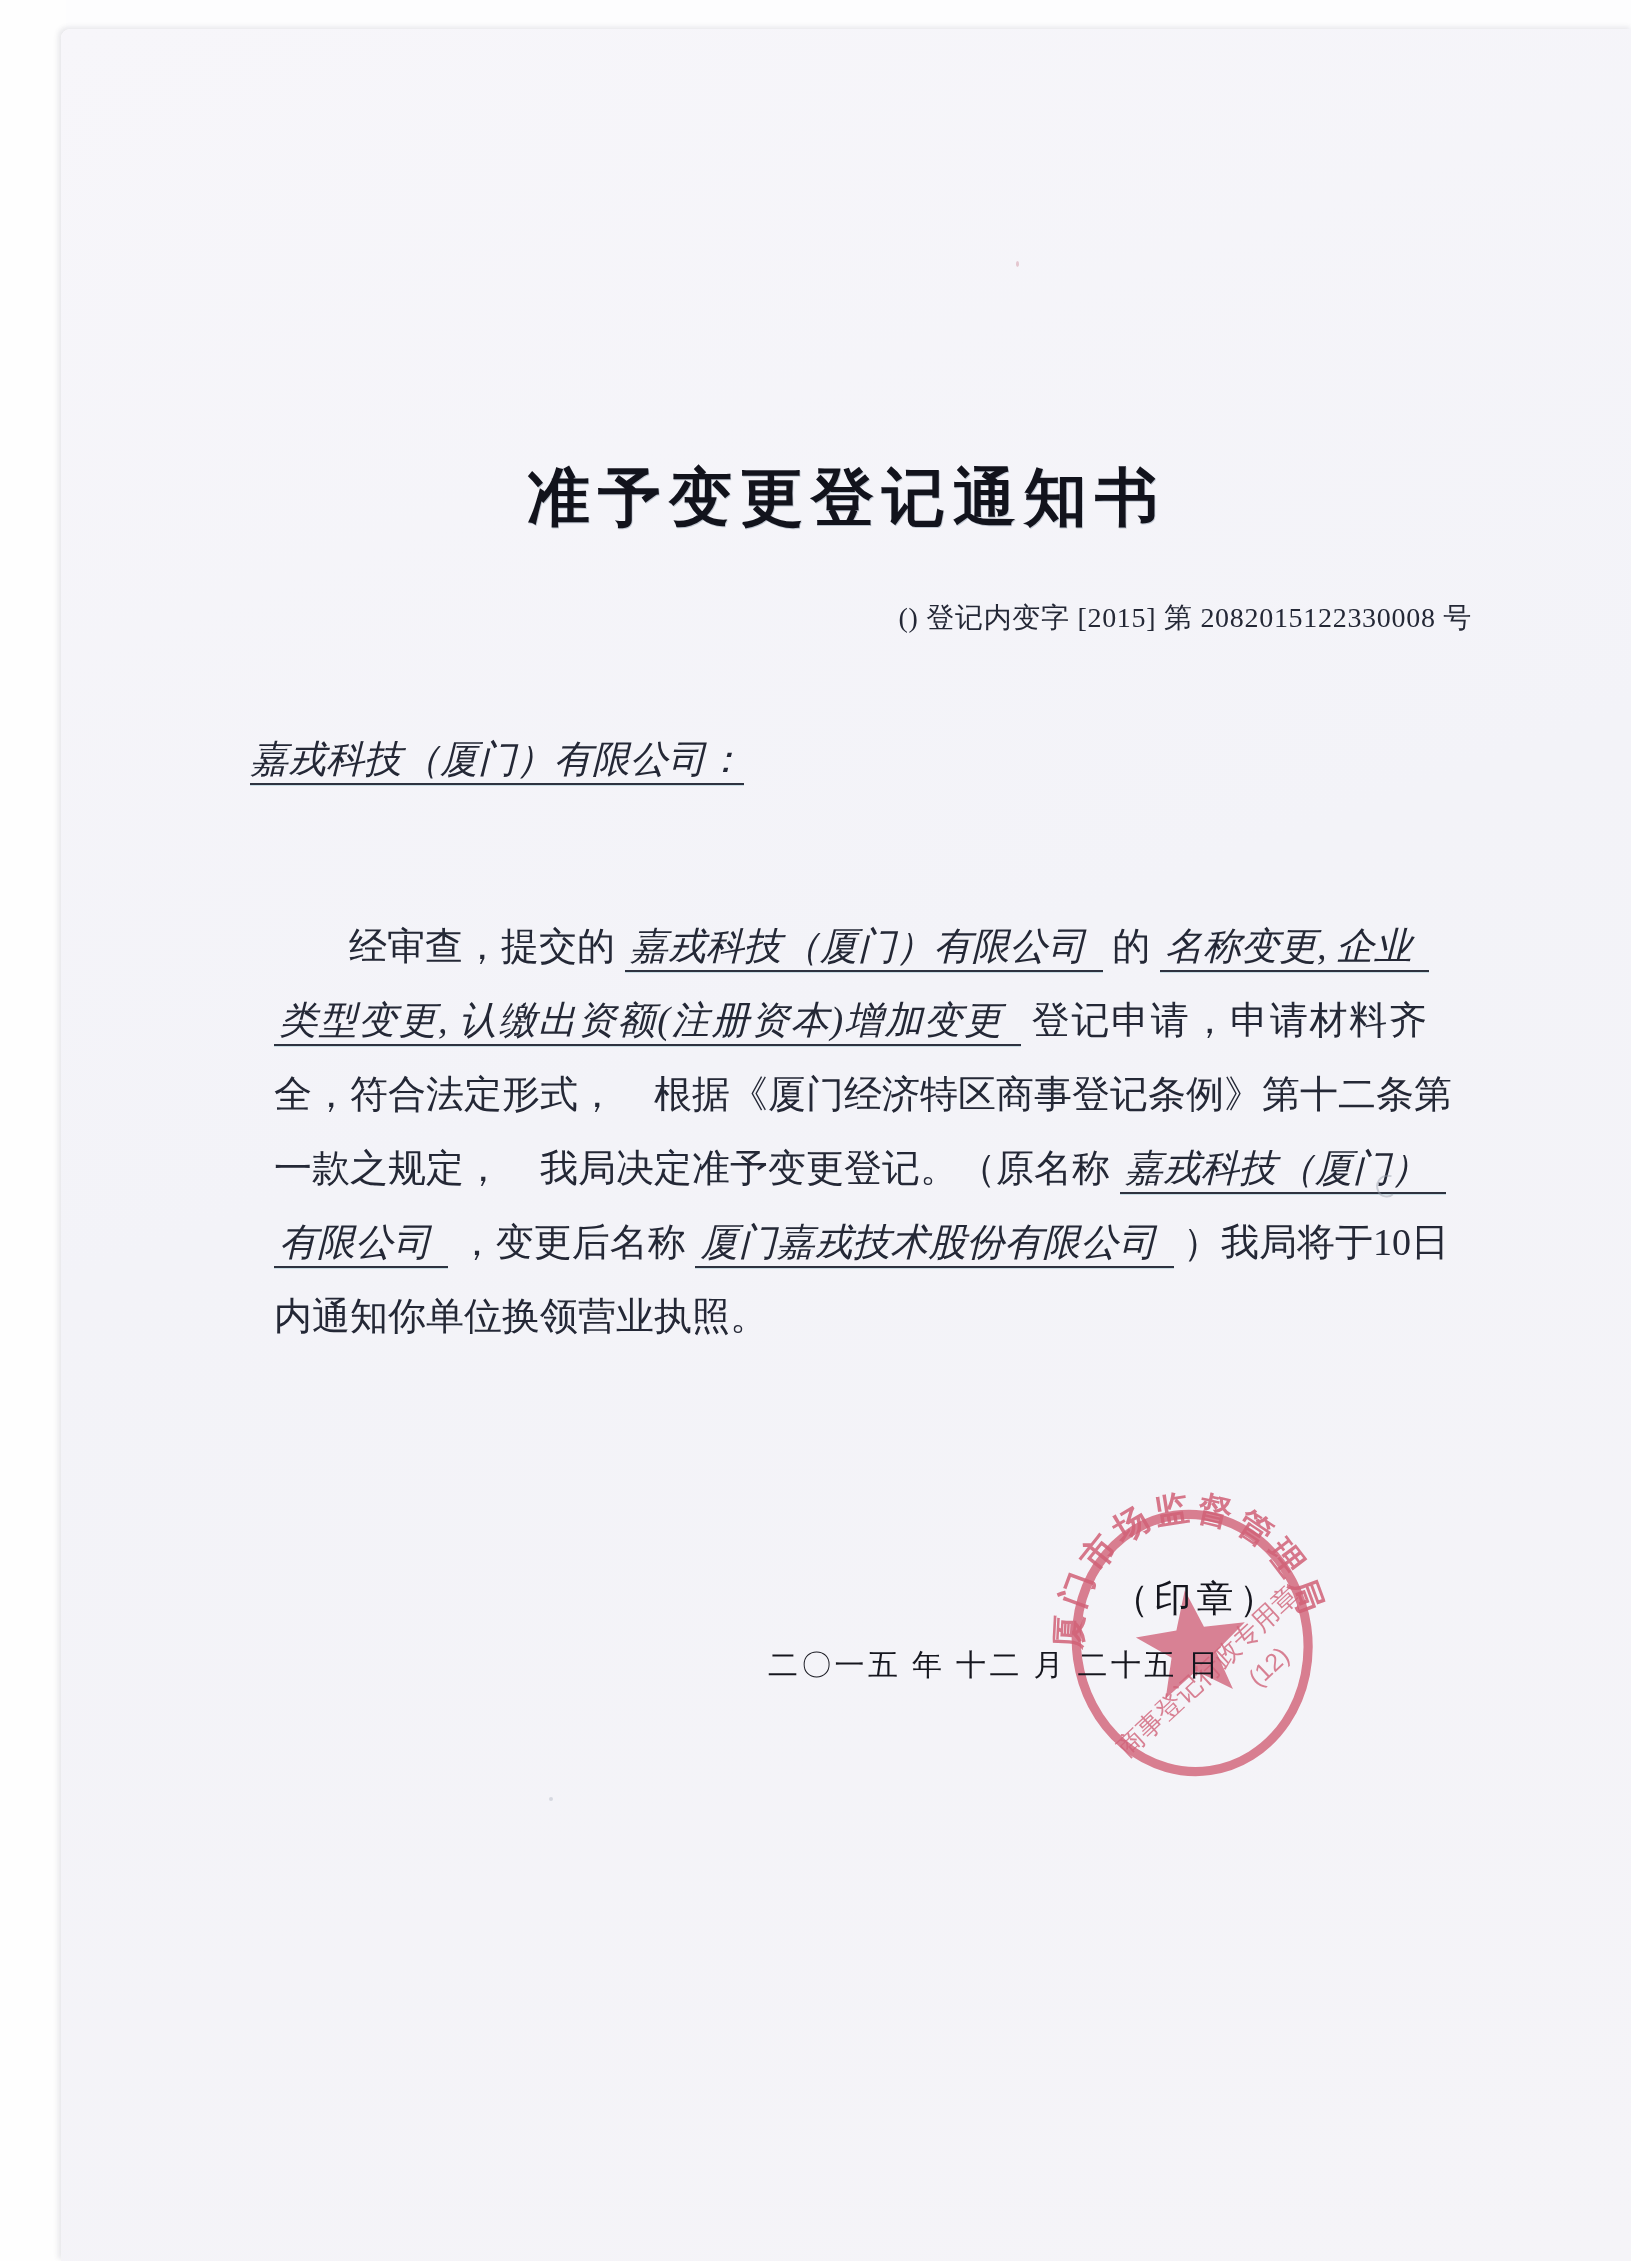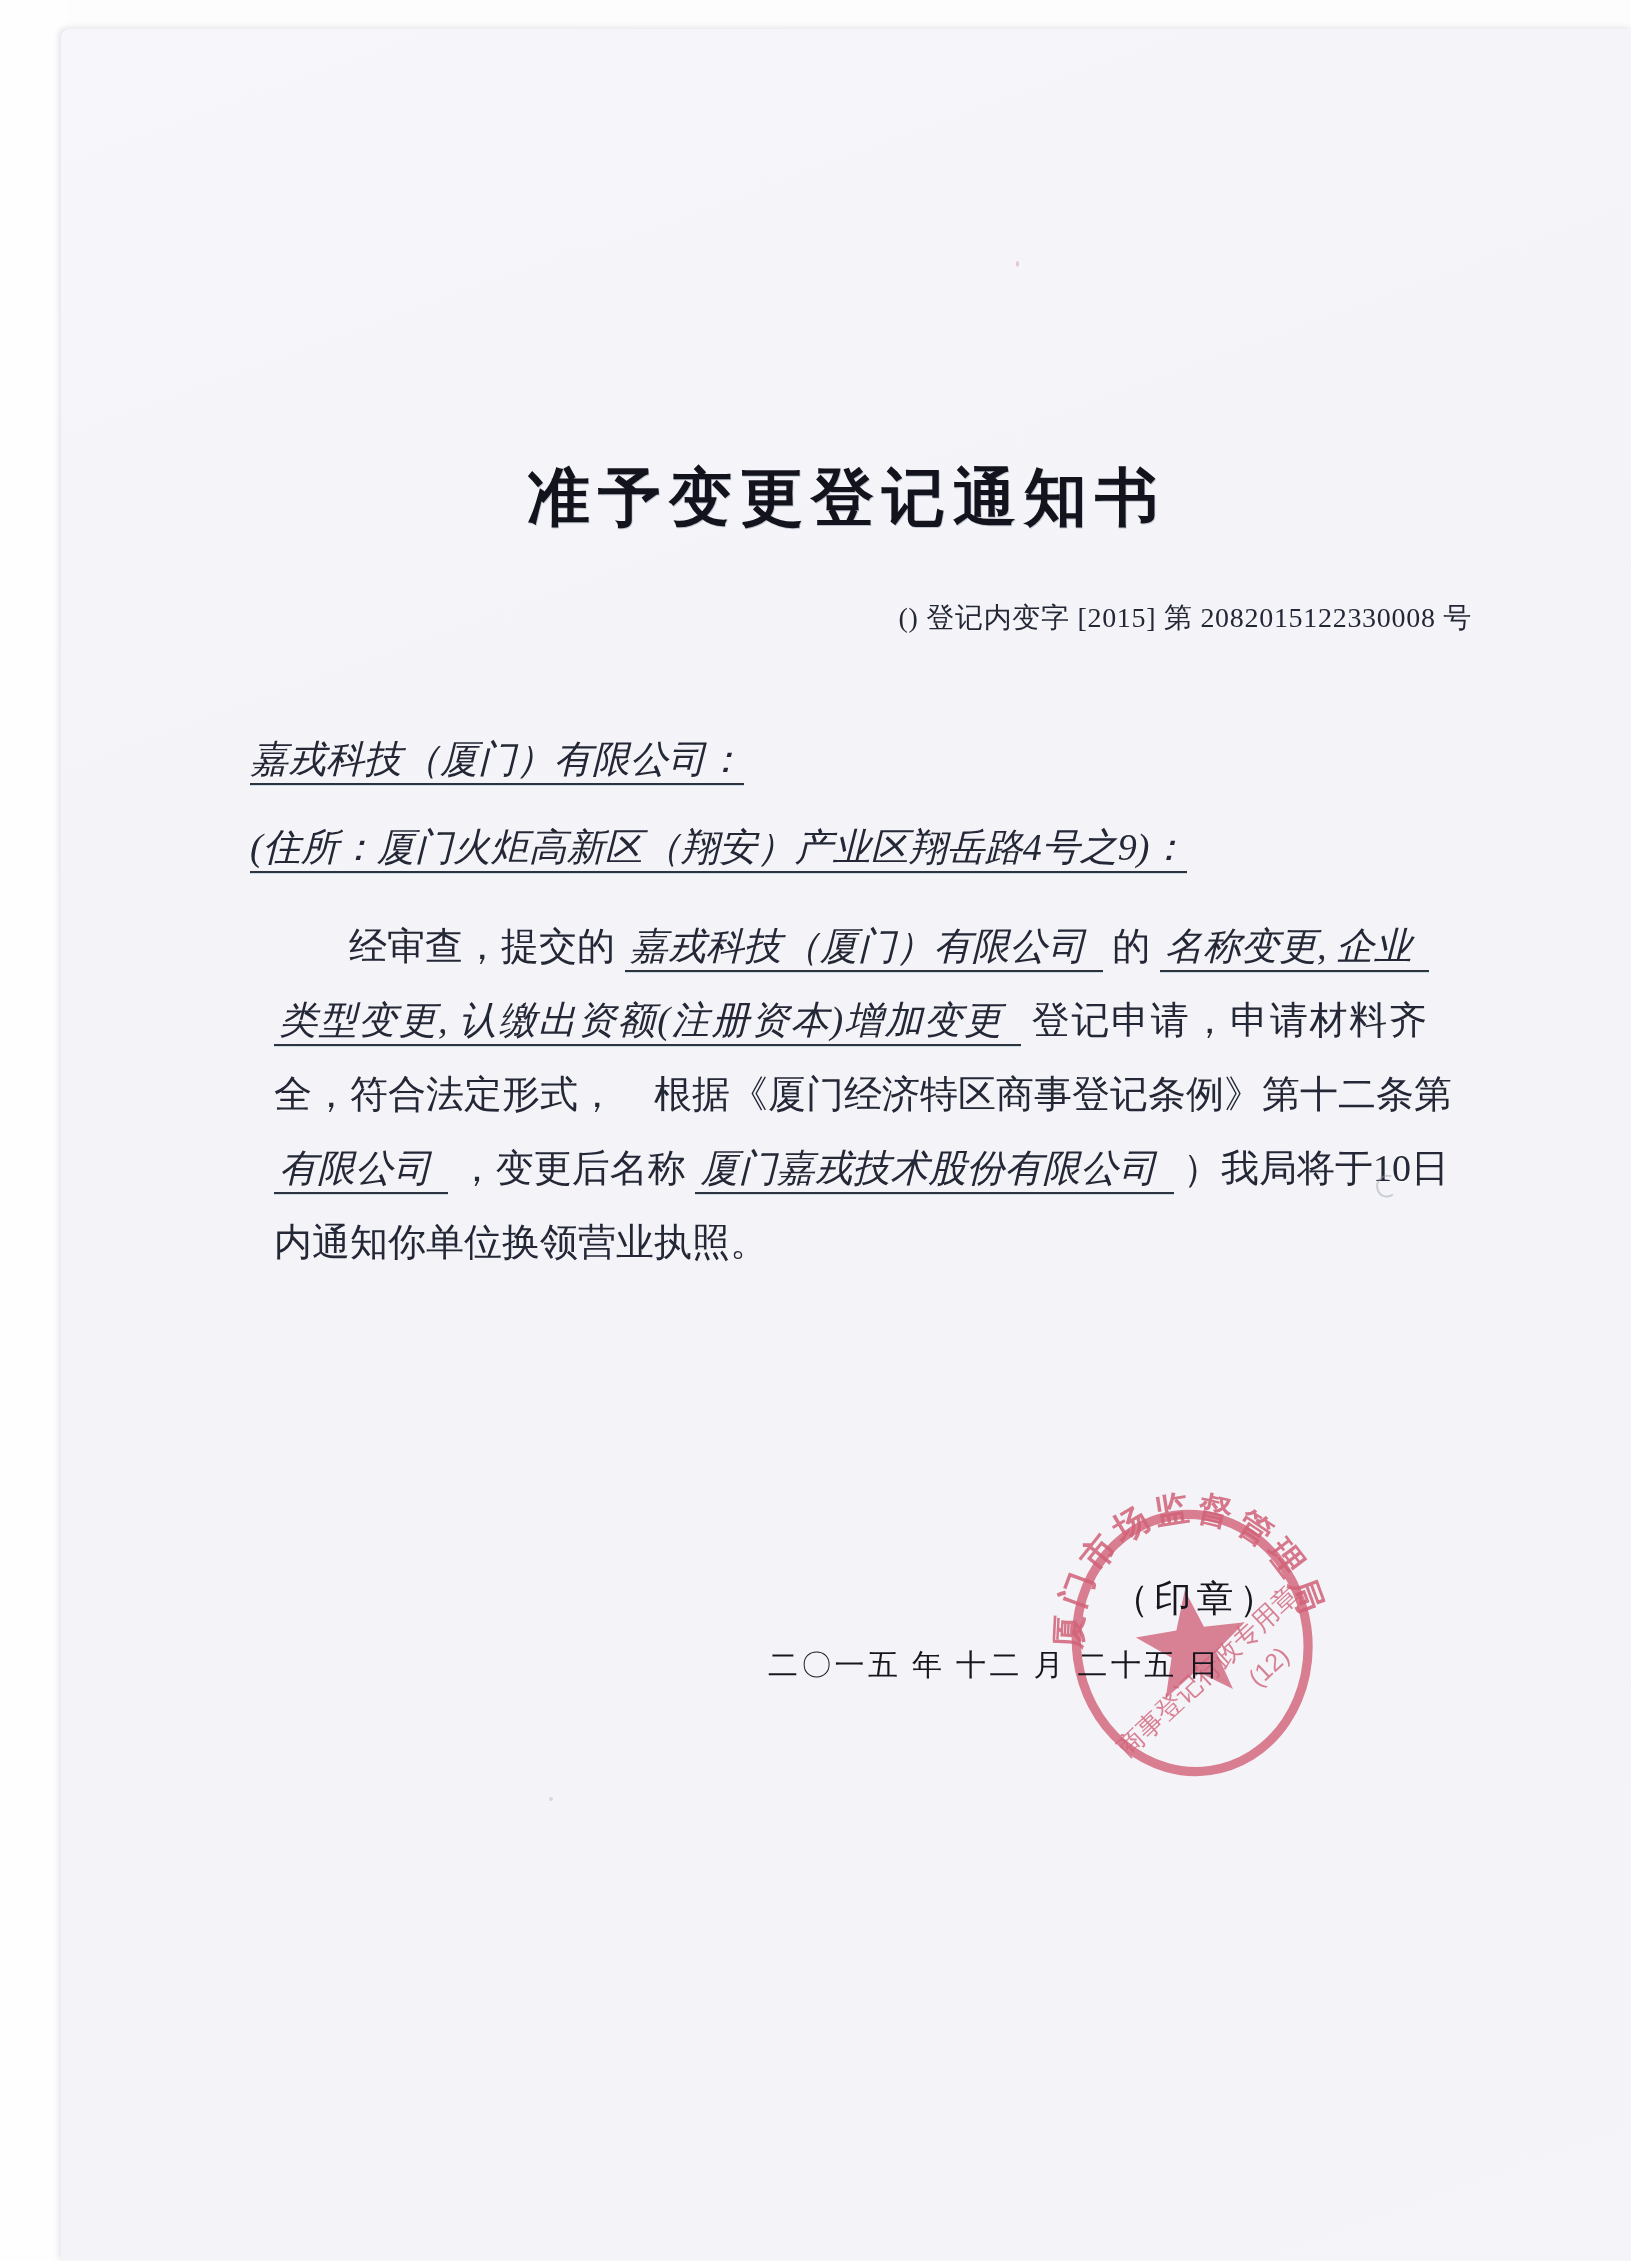--- a/index.html
+++ b/index.html
@@ -70,26 +70,26 @@
 <div class="scan-strip"></div>
 
 <div class="paper">
 
   <div class="title">准予变更登记通知书</div>
 
   <div class="refline">() 登记内变字 [2015] 第 2082015122330008 号</div>
 
   <div class="addr-line addressee"><span class="u">嘉戎科技（厦门）有限公司：</span></div>
 
-  <div class="addr-line address"><span class="u">(住所：厦门火炬高新区（翔安）产业区翔岳路4号之9)：</span></div>
 
   <div class="body-par">
     <div class="line first"><span>经审查，提交的 </span><span class="u pad">嘉戎科技（厦门）有限公司</span><span> 的 </span><span class="u pad">名称变更, 企业</span></div>
     <div class="line"><span class="u pad">类型变更, 认缴出资额(注册资本)增加变更</span><span> 登记申请，申请材料齐</span></div>
     <div class="line"><span>全，符合法定形式，　根据《厦门经济特区商事登记条例》第十二条第</span></div>
+    <div class="line"><span>一款之规定，　我局决定准予变更登记。（原名称 </span><span class="u pad">嘉戎科技（厦门）</span></div>
     <div class="line"><span class="u pad">有限公司</span><span> ，变更后名称 </span><span class="u pad">厦门嘉戎技术股份有限公司</span><span> ）我局将于10日</span></div>
     <div class="line last"><span>内通知你单位换领营业执照。</span></div>
   </div>
 
   <div class="seal-note">（印章）</div>
 
   <div class="date-line">二〇一五 年 十二 月 二十五 日</div>
 
   <svg class="stamp" viewBox="0 0 420 470" xmlns="http://www.w3.org/2000/svg">
     <defs>

